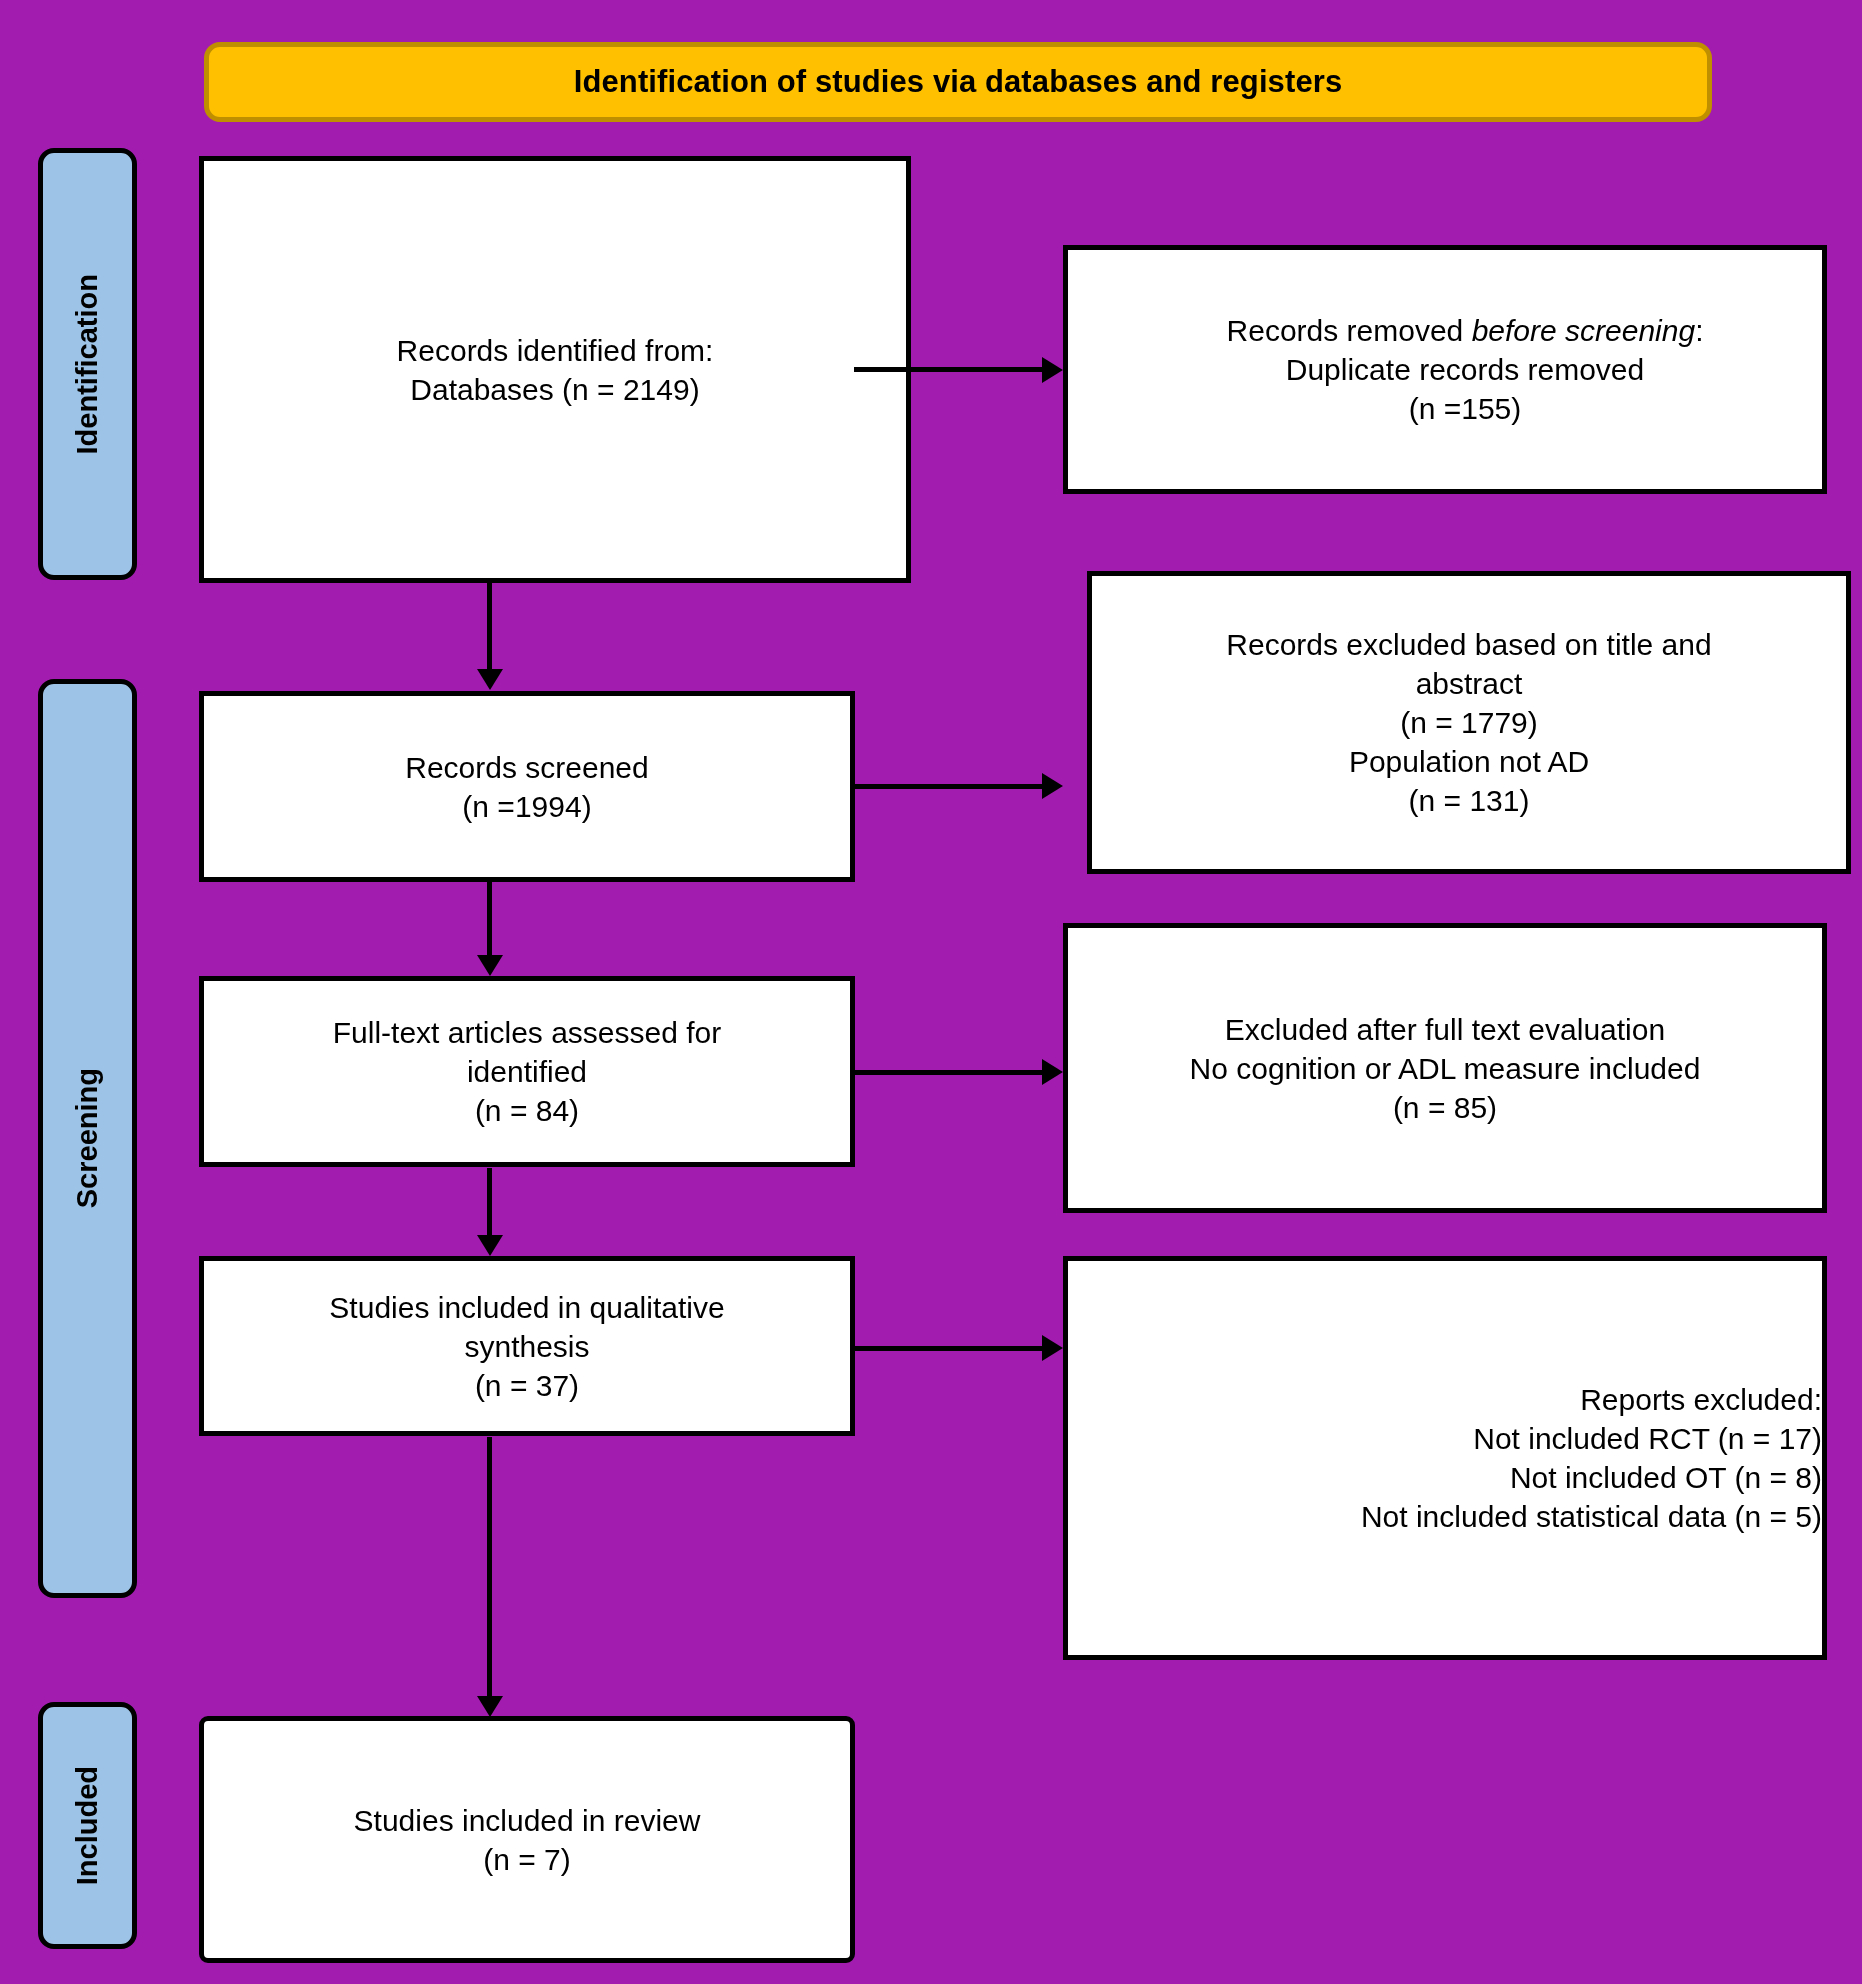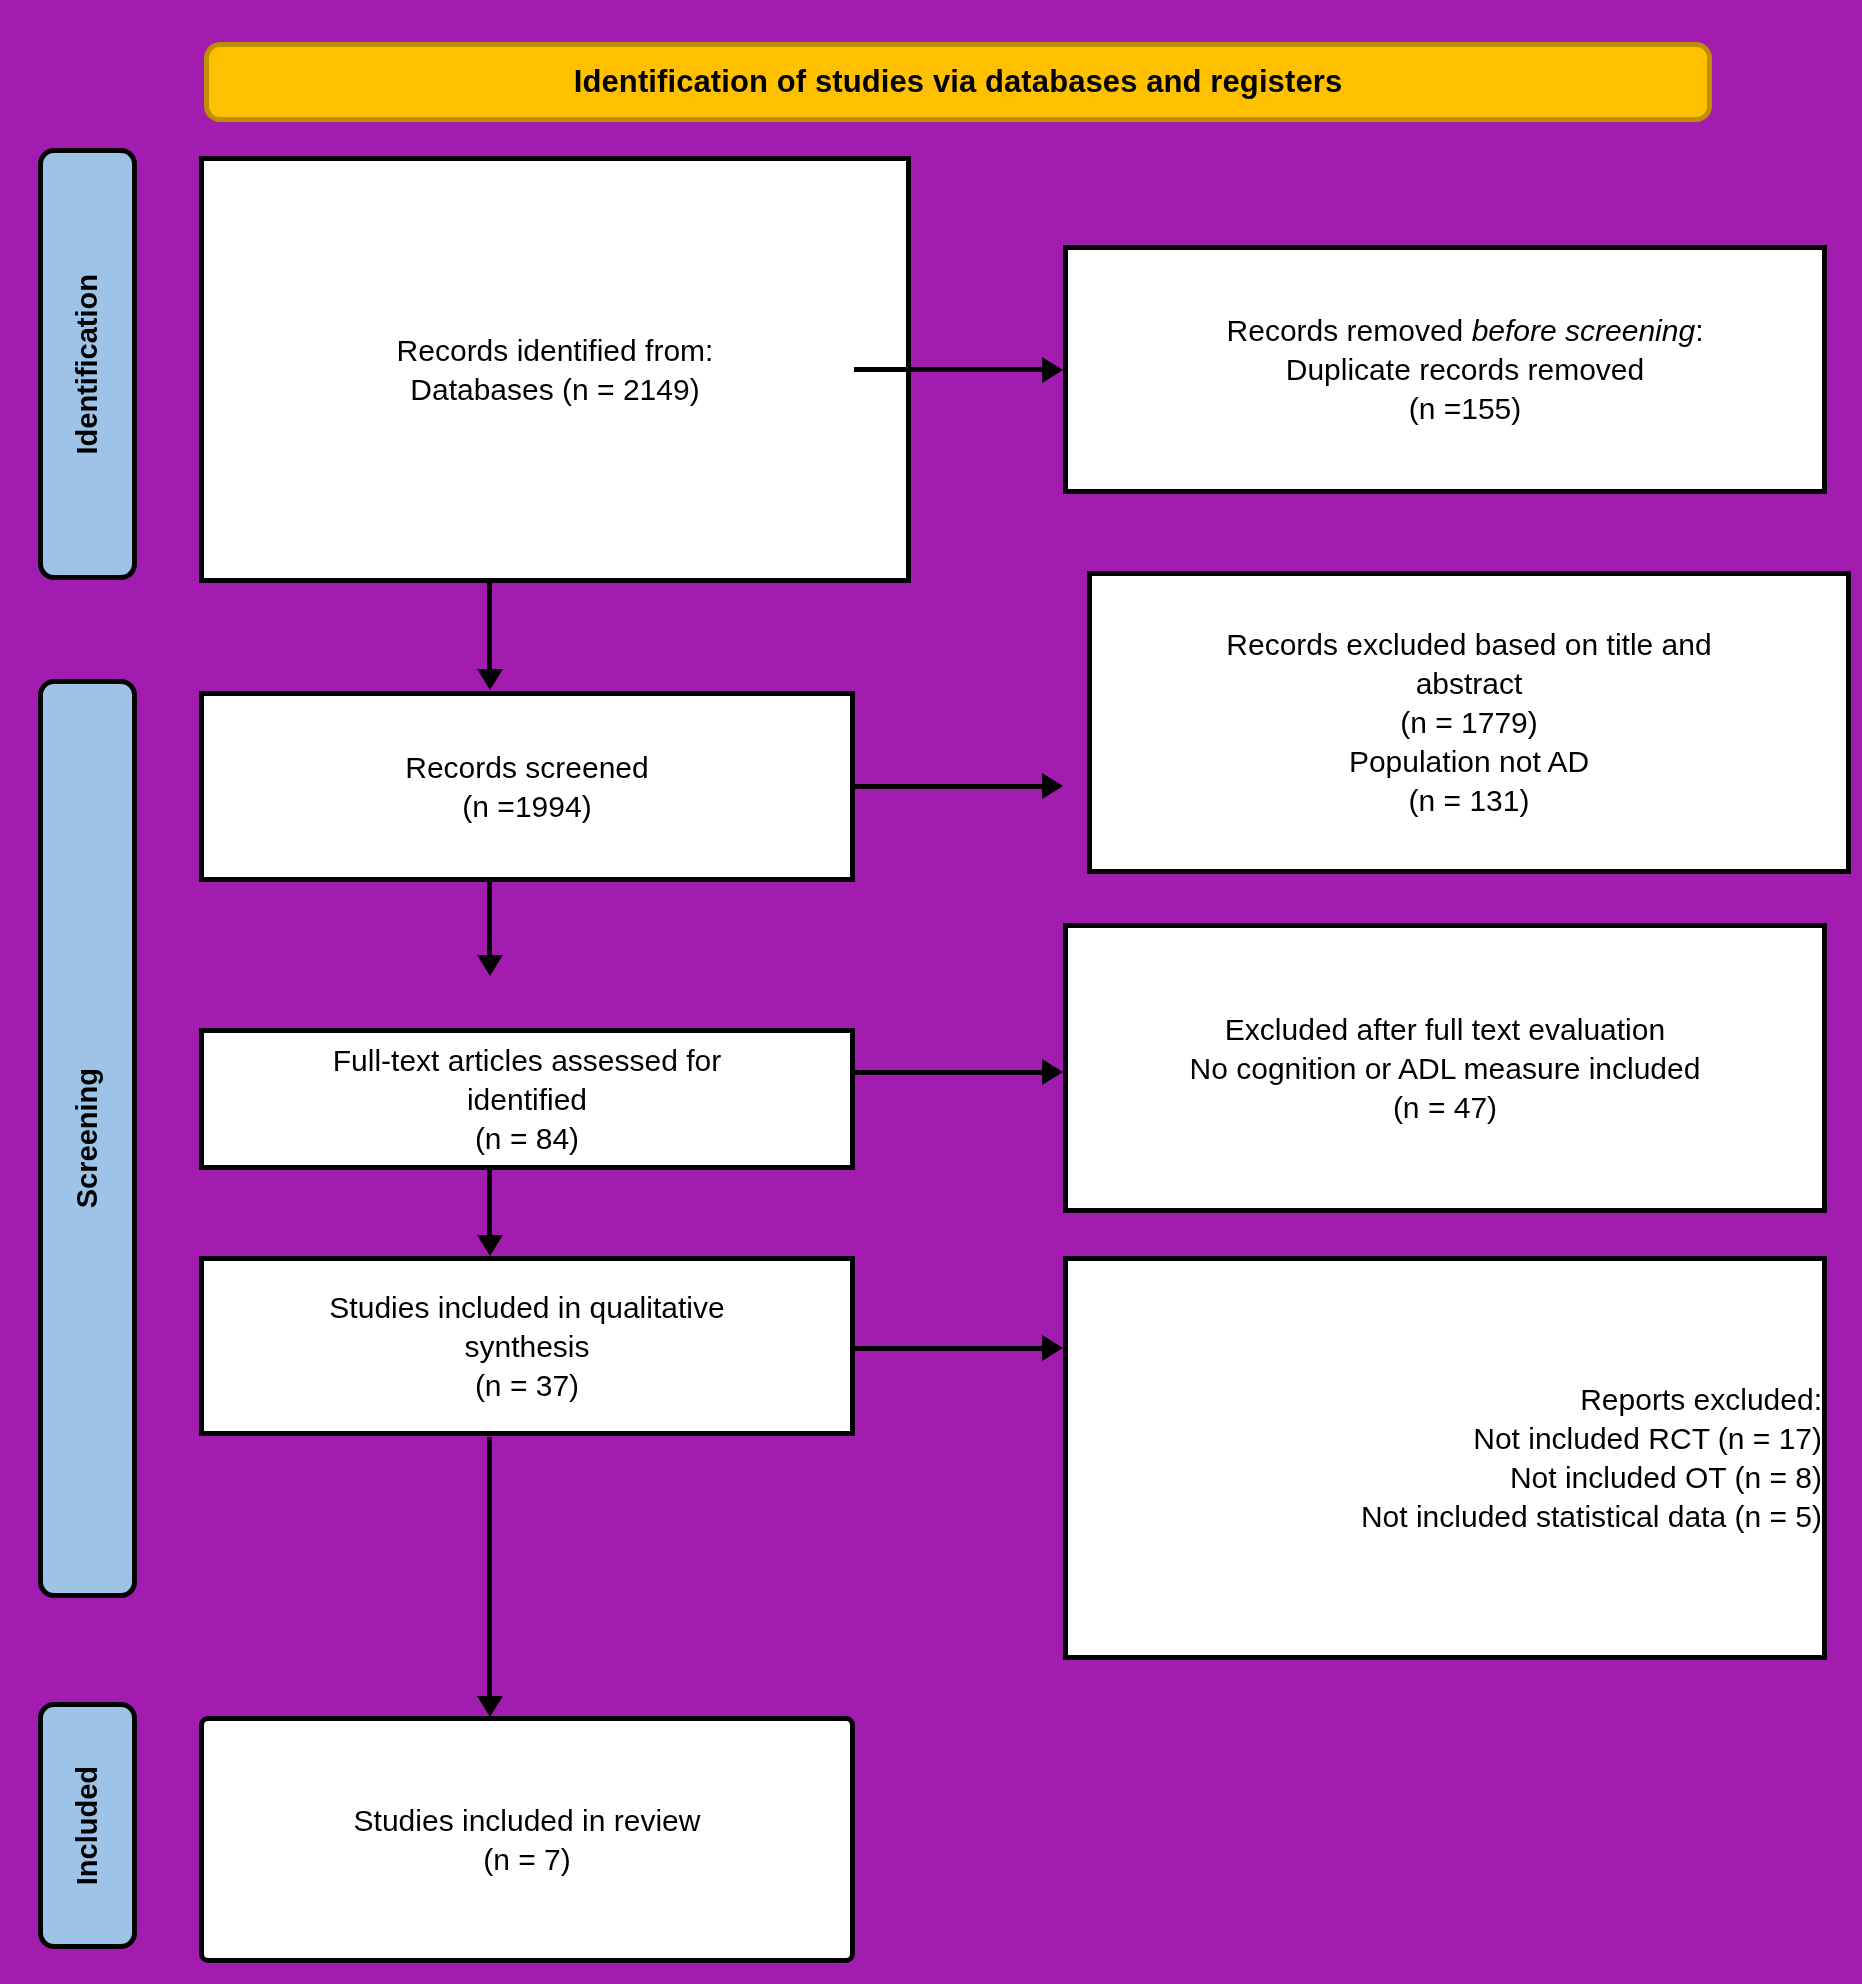--- a/index.html
+++ b/index.html
@@ -146,26 +146,26 @@
   </div>
 
   <div class="box" style="left:199px; top:691px; width:656px; height:191px;">
     <div class="box-text"><span>Records screened</span><br><span>(n =1994)</span></div>
   </div>
 
   <div class="box" style="left:1063px; top:571px; width:764px; height:303px;margin-left:24px;">
     <div class="box-text"><span>Records excluded based on title and</span><br><span>abstract</span><br><span>(n = 1779)</span><br><span>Population not AD</span><br><span>(n = 131)</span></div>
   </div>
 
-  <div class="box" style="left:199px; top:1028px; width:656px; height:142px;justify-content:center;">
+  <div class="box" style="left:199px; top:976px; width:656px; height:191px;justify-content:center;">
     <div class="box-text"><span>Full-text articles assessed for</span><br><span>identified</span><br><span>(n = 84)</span></div>
   </div>
 
   <div class="box" style="left:1063px; top:923px; width:764px; height:290px;">
-    <div class="box-text"><span>Excluded after full text evaluation</span><br><span>No cognition or ADL measure included</span><br><span>(n = 47)</span></div>
+    <div class="box-text"><span>Excluded after full text evaluation</span><br><span>No cognition or ADL measure included</span><br><span>(n = 85)</span></div>
   </div>
 
   <div class="box" style="left:199px; top:1256px; width:656px; height:180px;">
     <div class="box-text"><span>Studies included in qualitative</span><br><span>synthesis</span><br><span>(n = 37)</span></div>
   </div>
 
   <div class="box" style="left:1063px; top:1256px; width:764px; height:404px;">
     <div class="box-text left-align"><span>Reports excluded:</span><span class="indent">Not included RCT (n = 17)</span><span class="indent">Not included OT (n = 8)</span><span class="indent">Not included statistical data (n = 5)</span></div>
   </div>
 

